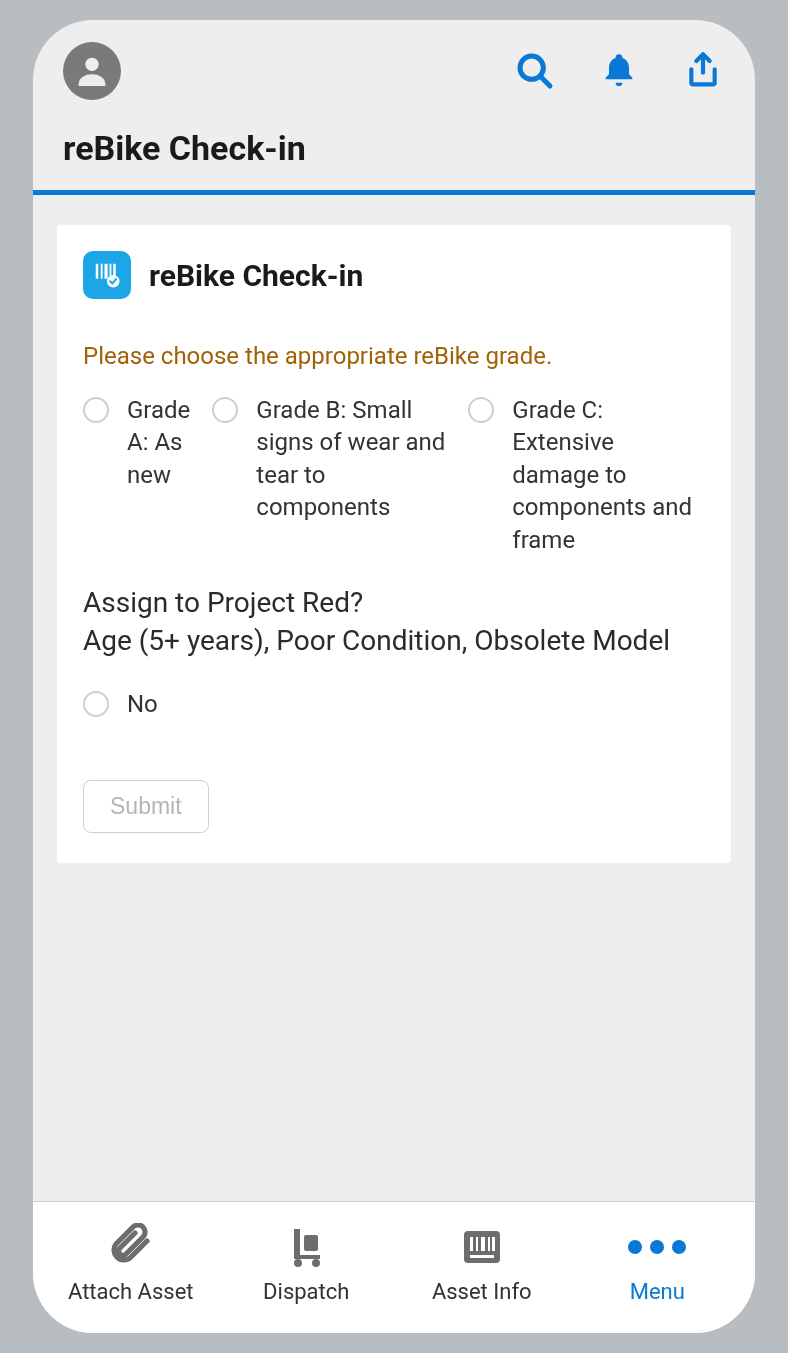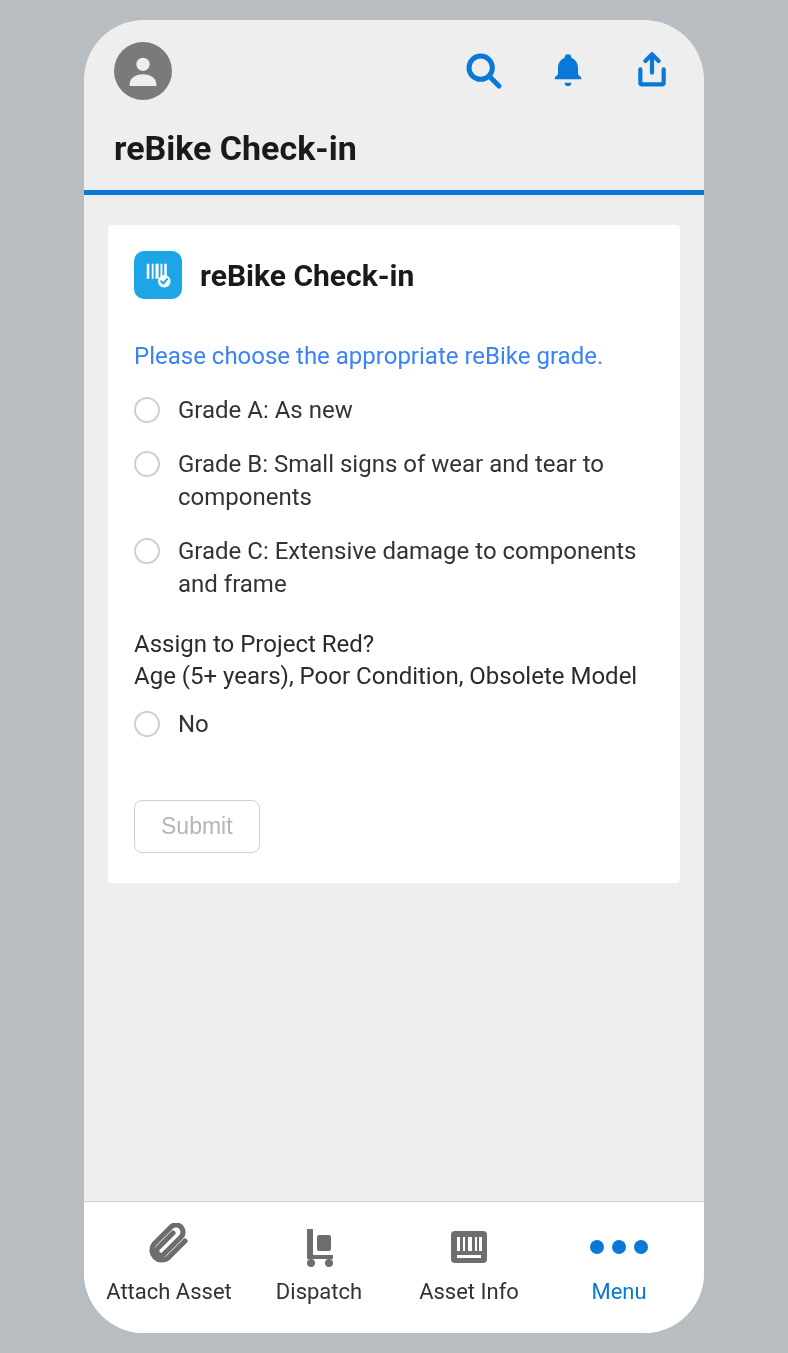--- a/index.html
+++ b/index.html
@@ -1,20 +1,20 @@
 <!DOCTYPE html>
 <html><head>
 <meta charset="utf-8">
 <style>
   * { box-sizing: border-box; margin: 0; padding: 0; }
   html, body { width: 788px; height: 1353px; font-family: -apple-system, BlinkMacSystemFont, "Segoe UI", Roboto, Arial, sans-serif; }
   body { background: #b8bdc1; display: flex; align-items: center; justify-content: center; }
 
   .device {
-    width: 620px;
+    width: 722px;
     height: 1313px;
     background: #eeeeee;
     border-radius: 60px;
     overflow: hidden;
     display: flex;
     flex-direction: column;
     position: relative;
   }
 
   
@@ -71,39 +71,39 @@
   }
   .badge svg { width: 30px; height: 30px; }
   .card-title {
     font-size: 30px;
     font-weight: 700;
     color: #1a1a1a;
   }
 
   .prompt {
     font-size: 24px;
-    color: #3b82f6;
+    color: #a16207;
     margin-bottom: 24px;
     margin-top: 43px;
   }
 
-  .options { display: flex; flex-direction: column; gap: 22px; margin-bottom: 28px; }
+  .options { display: flex; flex-direction: row; gap: 22px; margin-bottom: 28px; }
   .option {
     display: flex; align-items: flex-start; gap: 18px; cursor: pointer;
   }
   .radio {
     width: 26px; height: 26px; border: 2px solid #cfcfcf; border-radius: 50%;
     flex-shrink: 0; margin-top: 3px;
   }
   .option-label {
     font-size: 24px; color: #333333; line-height: 1.35;
   }
 
   .subprompt {
-    font-size: 24px; color: #2b2b2b; line-height: 1.35; margin-bottom: 15px;
+    font-size: 28px; color: #2b2b2b; line-height: 1.35; margin-bottom: 28px;
   }
 
   .submit-btn {
     margin-top: 32px;
     padding: 12px 26px;
     font-size: 23px;
     color: #b5b5b5;
     background: #ffffff;
     border: 1.5px solid #cfcfcf;
     border-radius: 8px;

